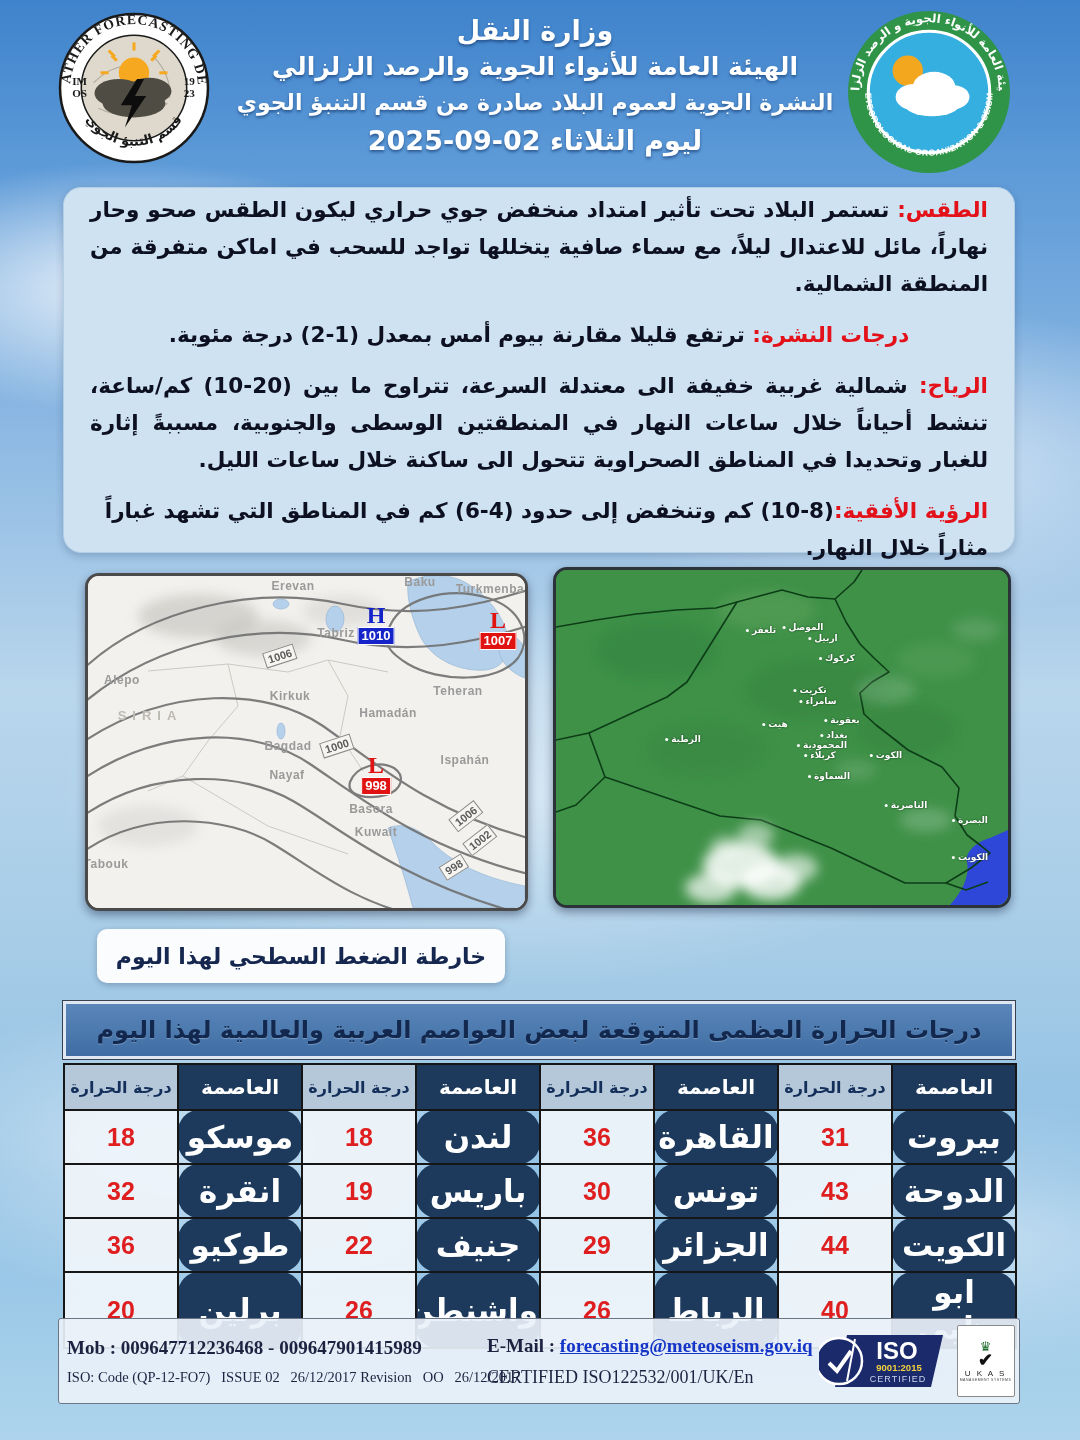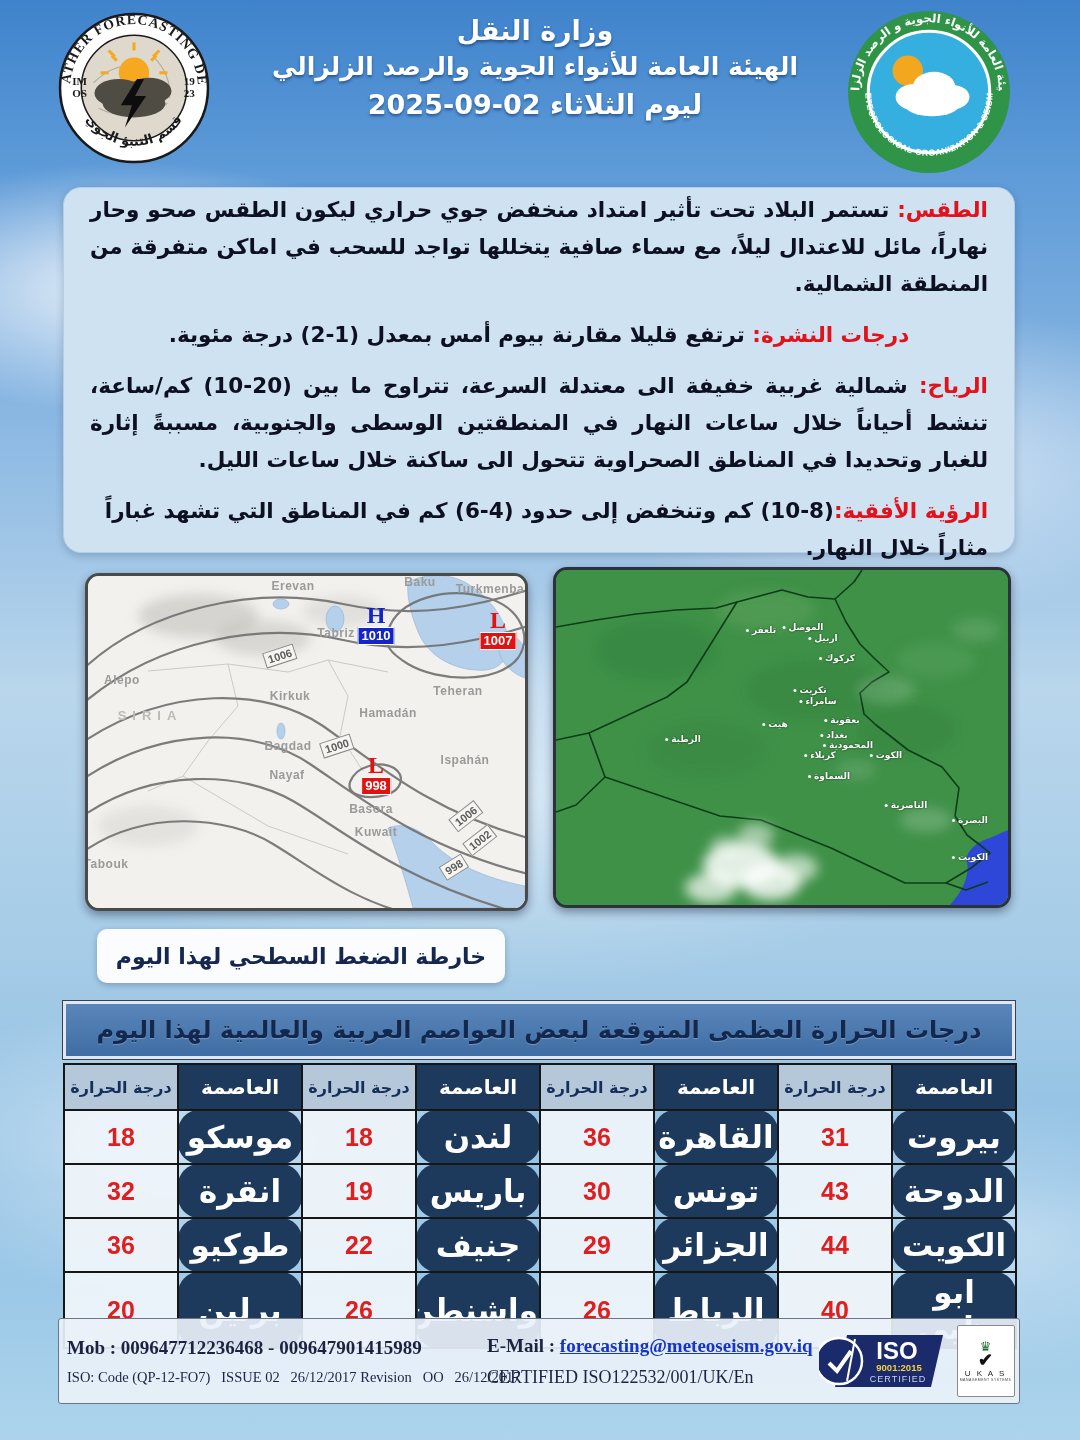--- a/index.html
+++ b/index.html
@@ -156,20 +156,21 @@
       </text>
       <text font-family="Liberation Sans, sans-serif" font-size="8.5" font-weight="bold" fill="#ffffff" letter-spacing=".5">
         <textPath href="#arcBotR" startOffset="50%" text-anchor="middle">IRAQ METEOROLOGICAL ORGANIZATION &amp; SEISMOLOGY</textPath>
       </text>
     </svg>
   </div>
 
   <div class="header-text">
     <div class="h1">وزارة النقل</div>
     <div class="h2">الهيئة العامة للأنواء الجوية والرصد الزلزالي</div>
+    <div class="h3">النشرة الجوية لعموم البلاد صادرة من قسم التنبؤ الجوي</div>
     <div class="h4">ليوم الثلاثاء 02-09-2025</div>
   </div>
 
   <div class="info-box">
     <p><span class="red-head">الطقس:</span><span> تستمر البلاد تحت تأثير امتداد منخفض جوي حراري ليكون الطقس صحو وحار نهاراً، مائل للاعتدال ليلاً، مع سماء صافية يتخللها تواجد للسحب في اماكن متفرقة من المنطقة الشمالية.</span></p>
     <p class="center-line"><span class="red-head">درجات النشرة:</span><span> ترتفع قليلا مقارنة بيوم أمس بمعدل (1-2) درجة مئوية.</span></p>
     <p><span class="red-head">الرياح:</span><span> شمالية غربية خفيفة الى معتدلة السرعة، تتراوح ما بين (20-10) كم/ساعة، تنشط أحياناً خلال ساعات النهار في المنطقتين الوسطى والجنوبية، مسببةً إثارة للغبار وتحديدا في المناطق الصحراوية تتحول الى ساكنة خلال ساعات الليل.</span></p>
     <p class="right-line"><span class="red-head">الرؤية الأفقية:</span><span>(8-10) كم وتنخفض إلى حدود (4-6) كم في المناطق التي تشهد غباراً مثاراً خلال النهار.</span></p>
   </div>
 
@@ -280,21 +281,21 @@
     <div class="label-layer" id="satellite-labels">
         <span class="sat-city" style="left: 247px; top: 57px;">الموصل</span>
         <span class="sat-city" style="left: 205px; top: 60px;">تلعفر</span>
         <span class="sat-city" style="left: 267px; top: 68px;">اربيل</span>
         <span class="sat-city" style="left: 281px; top: 88px;">كركوك</span>
         <span class="sat-city" style="left: 254px; top: 120px;">تكريت</span>
         <span class="sat-city" style="left: 262px; top: 131px; text-align: center;">سامراء</span>
         <span class="sat-city" style="left: 286px; top: 150px;">بعقوبة</span>
         <span class="sat-city" style="left: 219px; top: 154px;">هيت</span>
         <span class="sat-city" style="left: 278px; top: 165px;">بغداد</span>
-        <span class="sat-city" style="left: 292px; top: 175px;">المحمودية</span>
+        <span class="sat-city" style="left: 266px; top: 175px;">المحمودية</span>
         <span class="sat-city" style="left: 264px; top: 185px;">كربلاء</span>
         <span class="sat-city" style="left: 330px; top: 185px;">الكوت</span>
         <span class="sat-city" style="left: 273px; top: 206px;">السماوة</span>
         <span class="sat-city" style="left: 127px; top: 169px;">الرطبة</span>
         <span class="sat-city" style="left: 350px; top: 235px;">الناصرية</span>
         <span class="sat-city" style="left: 414px; top: 250px;">البصرة</span>
         <span class="sat-city" style="left: 414px; top: 287px;">الكويت</span>
       </div>
   </div>
 

